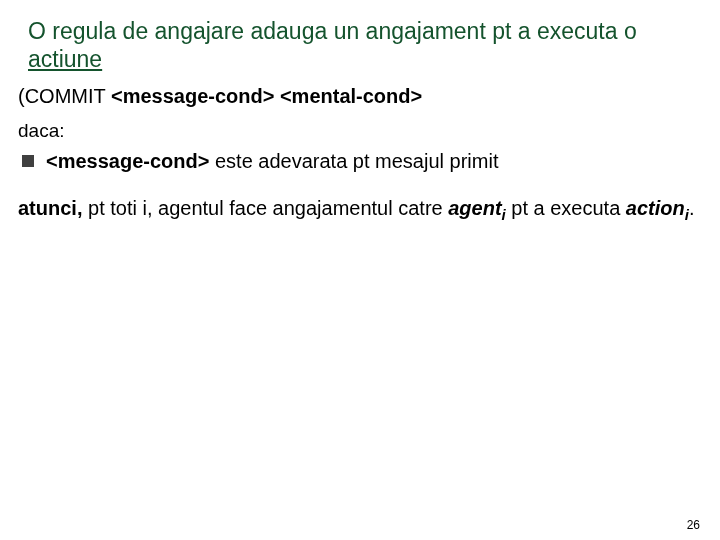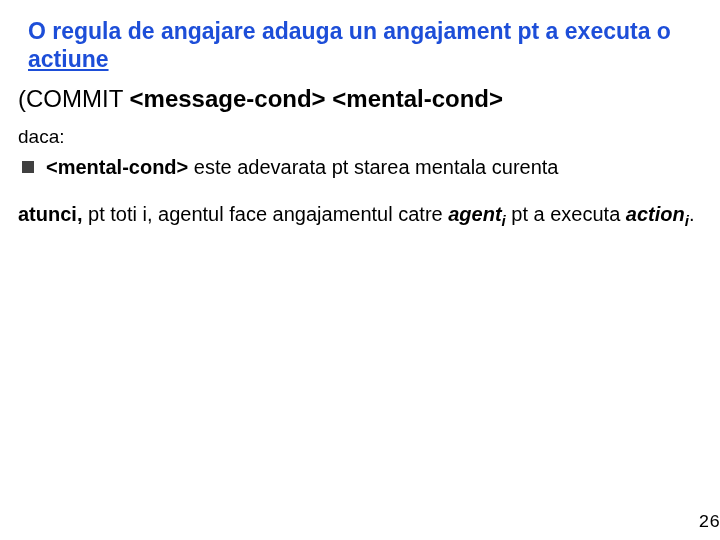--- a/index.html
+++ b/index.html
@@ -10,26 +10,25 @@
     font-family: Arial, Helvetica, sans-serif;
     color: #000000;
     position: relative;
     padding: 18px 18px 0 18px;
   }
   .title {
     font-size: 23px;
     line-height: 1.2;
     margin-left: 10px;
     margin-bottom: 10px;
-    color: #1d4ed8;
-    font-weight: bold;
+    color: #14532d;
   }
   .under { text-decoration: underline; }
   .syntax {
-    font-size: 24px;
+    font-size: 20px;
     line-height: 1.35;
     margin-top: 6px;
   }
   .syntax b { font-weight: bold; }
   .daca {
     font-size: 19px;
     font-weight: normal;
     margin-top: 10px;
   }
   .ul-list {
@@ -57,43 +56,42 @@
     line-height: 1.35;
     margin-top: 20px;
     padding-left: 0;
     text-indent: 0;
   }
   .subi { font-size: 0.75em; vertical-align: sub; line-height: 0; }
   .bi { font-weight: bold; font-style: italic; }
   .pagenum {
     position: absolute;
     bottom: 8px;
-    right: 0;
-    font-size: 18px;
+    right: 20px;
+    font-size: 12px;
     color: #000;
-    font-family: Liberation Mono, monospace;
   }
   .indent2 { display:inline-block; padding-left: 260px; }
 </style>
 </head>
 <body>
 
 <div class="title">
   <span>O regula de angajare adauga un angajament pt a executa o </span><span class="under">actiune</span>
 </div>
 
 <div class="syntax">
   <span>(COMMIT  </span><b>&lt;message-cond&gt; &lt;mental-cond&gt;</b><br>
 </div>
 
 <div class="daca">daca:</div>
 
 <ul class="ul-list">
   <li>
-    <b>&lt;mental-cond&gt;</b><span> este adevarata pt starea mentala curenta</span>
+    <b>&lt;message-cond&gt;</b><span> este adevarata pt mesajul primit</span>
   </li>
 </ul>
 
 <div class="atunci">
   <b>atunci,</b><span> pt toti i, agentul face angajamentul catre </span><span class="bi">agent</span><span class="bi subi">i</span><span> pt a executa </span><span class="bi">action</span><span class="bi subi">i</span><span>.</span>
 </div>
 
 <div class="pagenum">26</div>
 
 </body></html>

